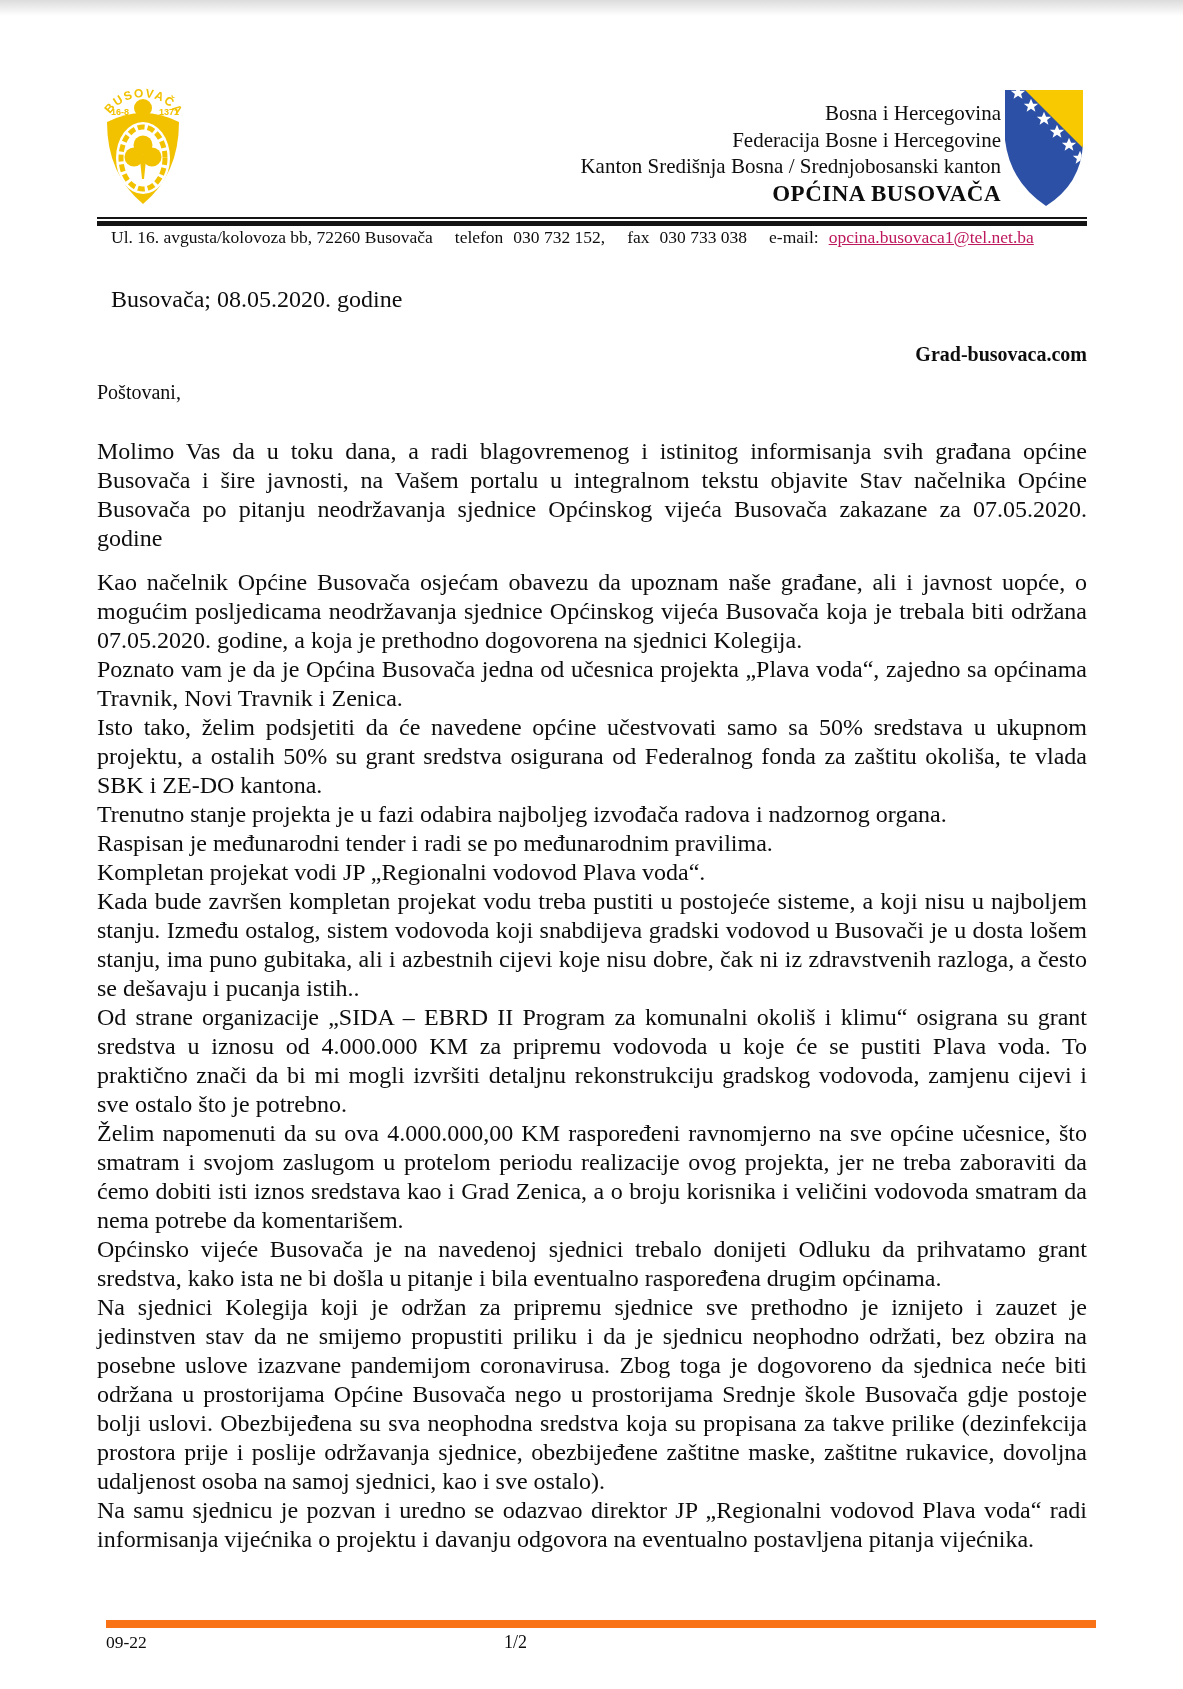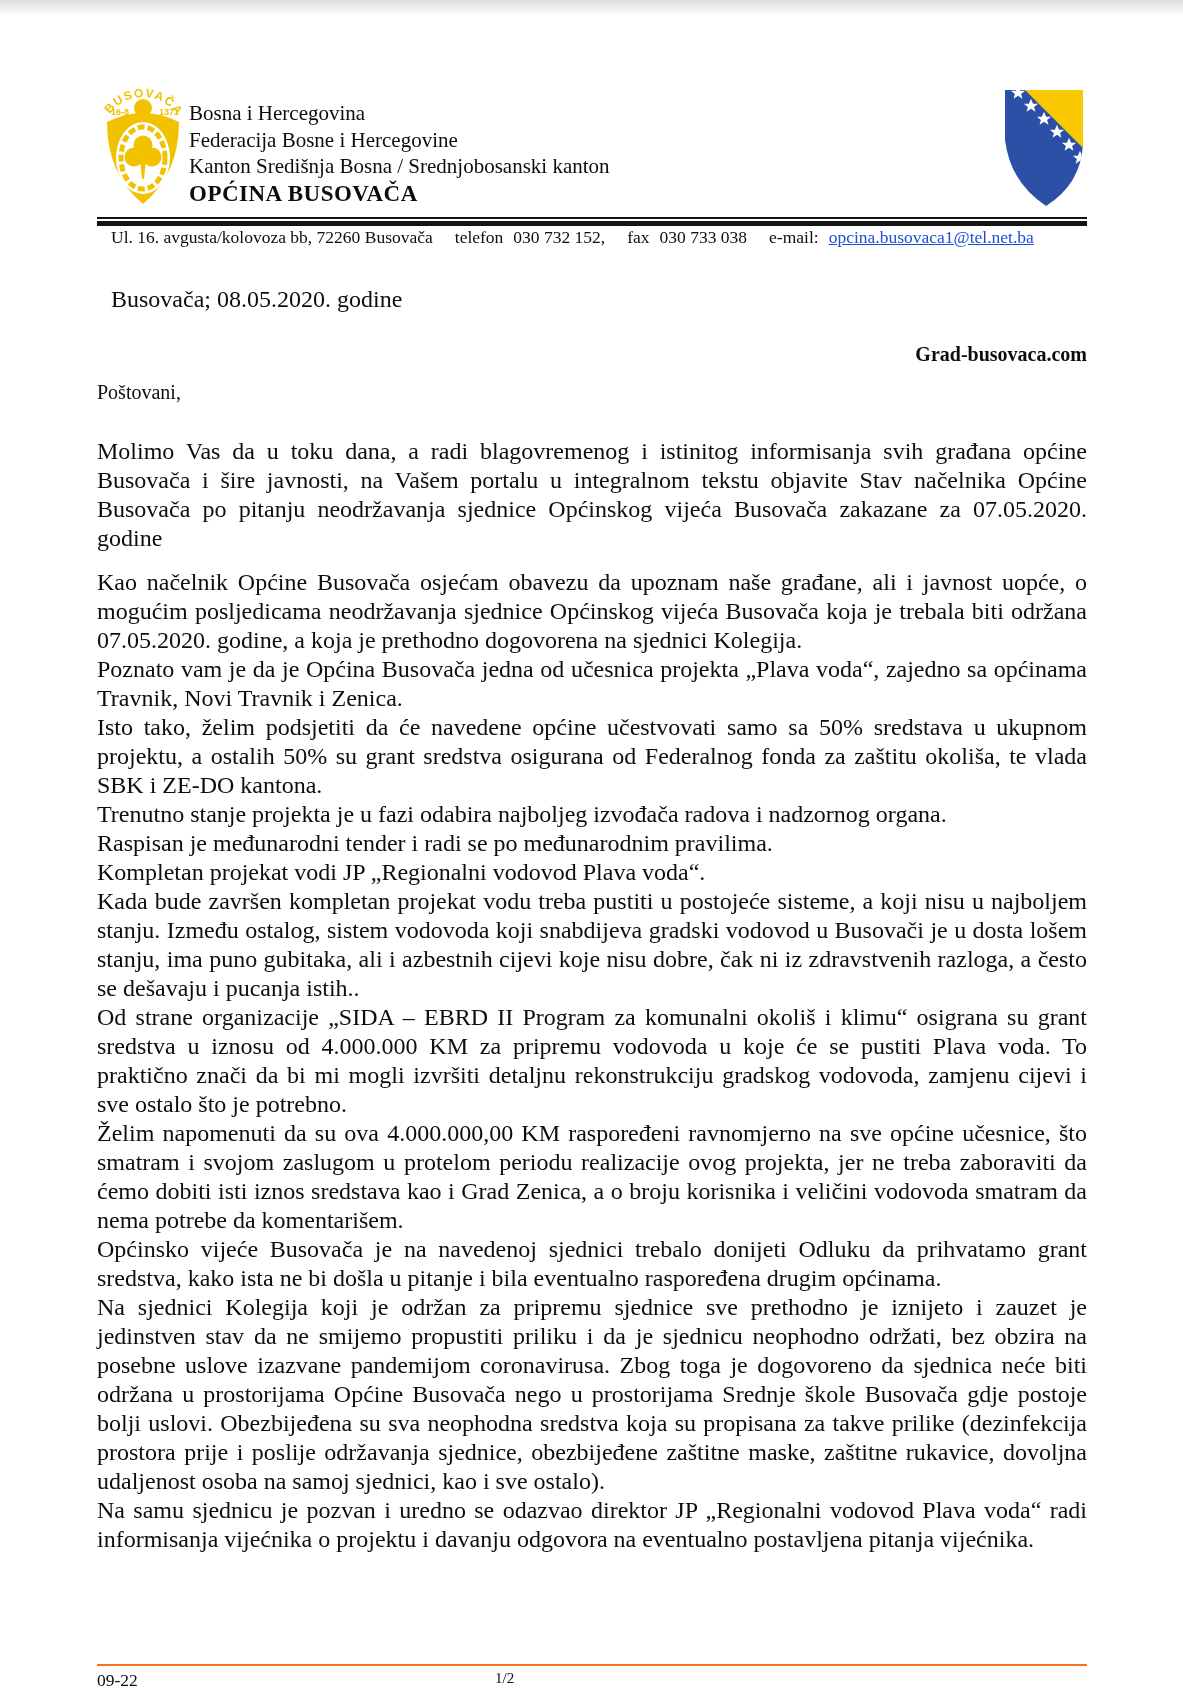--- a/index.html
+++ b/index.html
@@ -34,21 +34,21 @@
   .header-row {
     margin-top: 82px;
     display: flex;
     align-items: flex-start;
     justify-content: space-between;
   }
   .logo-left { width: 92px; height: 126px; flex: 0 0 auto; }
   .logo-right { width: 86px; height: 126px; flex: 0 0 auto; margin-top: 2px; }
   .header-text {
     flex: 1 1 auto;
-    text-align: left;
+    text-align: right;
     padding-top: 18px;
   }
   .header-line {
     font-size: 21px;
     line-height: 26.5px;
   }
   .header-municipality {
     font-size: 23px;
     font-weight: bold;
     line-height: 28px;
@@ -69,21 +69,21 @@
   .address-line {
     margin-top: 5px;
     font-size: 17.5px;
     line-height: 22px;
     padding-left: 14px;
     white-space: nowrap;
   }
   .address-line .gap-sm { display: inline-block; width: 10px; }
   .address-line .gap-md { display: inline-block; width: 22px; }
   .email-link {
-    color: #1d4ed8;
+    color: #be185d;
     text-decoration: underline;
     cursor: pointer;
   }
   .office-line {
     font-size: 20px;
     font-weight: bold;
     line-height: 24px;
     margin-top: 1px;
   }
   
@@ -96,37 +96,36 @@
     margin: 0;
     font-size: 24px;
     line-height: 29px;
     text-align: justify;
     text-justify: inter-word;
   }
   .body-para.gap-after { margin-bottom: 15px; }
   
   .footer {
     position: absolute;
-    left: 97px;
+    left: 106px;
     width: 990px;
     top: 1620px;
-    border-top: 2px solid #f97316;
-    margin-top: 44px;
+    border-top: 8px solid #f97316;
   }
   .footer-doc-number {
     position: absolute;
     left: 0px;
     top: 4px;
     font-size: 17.5px;
   }
   .footer-page-number {
     position: absolute;
     left: 398px;
     top: 4px;
-    font-size: 15px;
+    font-size: 18px;
   }
 </style>
 </head>
 <body>
 
 <div class="page">
   <div class="top-shadow"></div>
 
   <div class="content">
 

